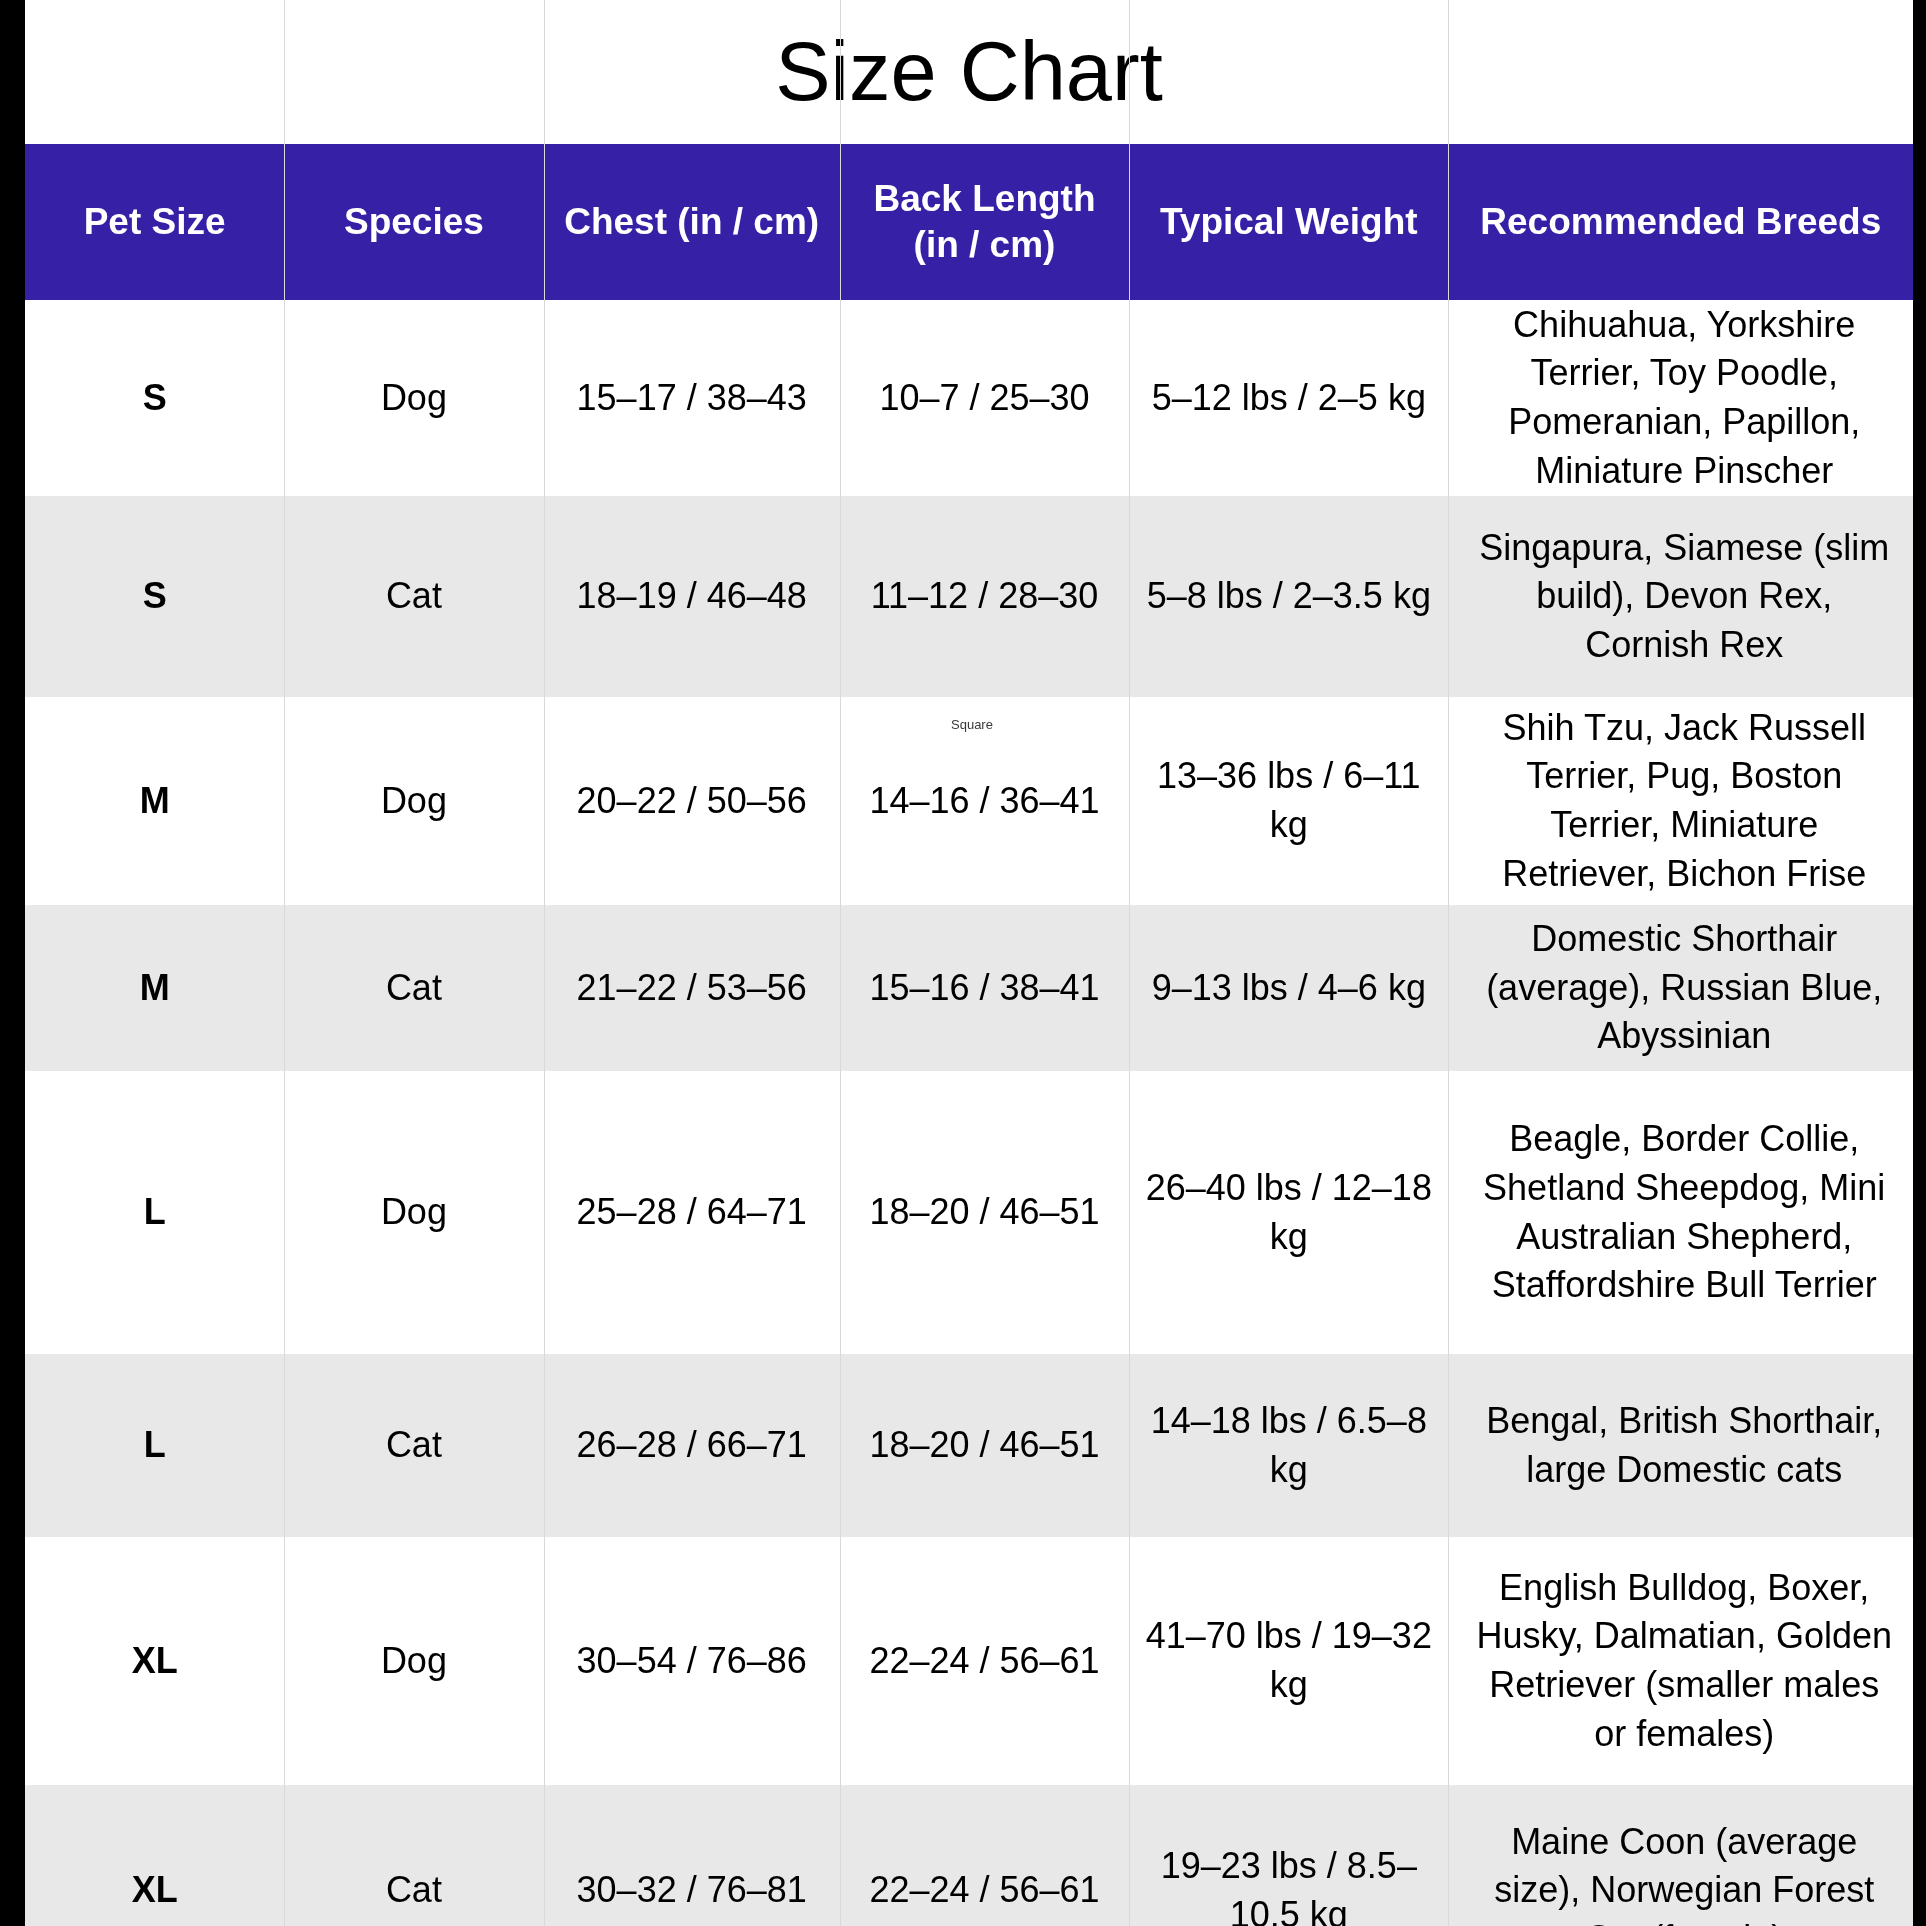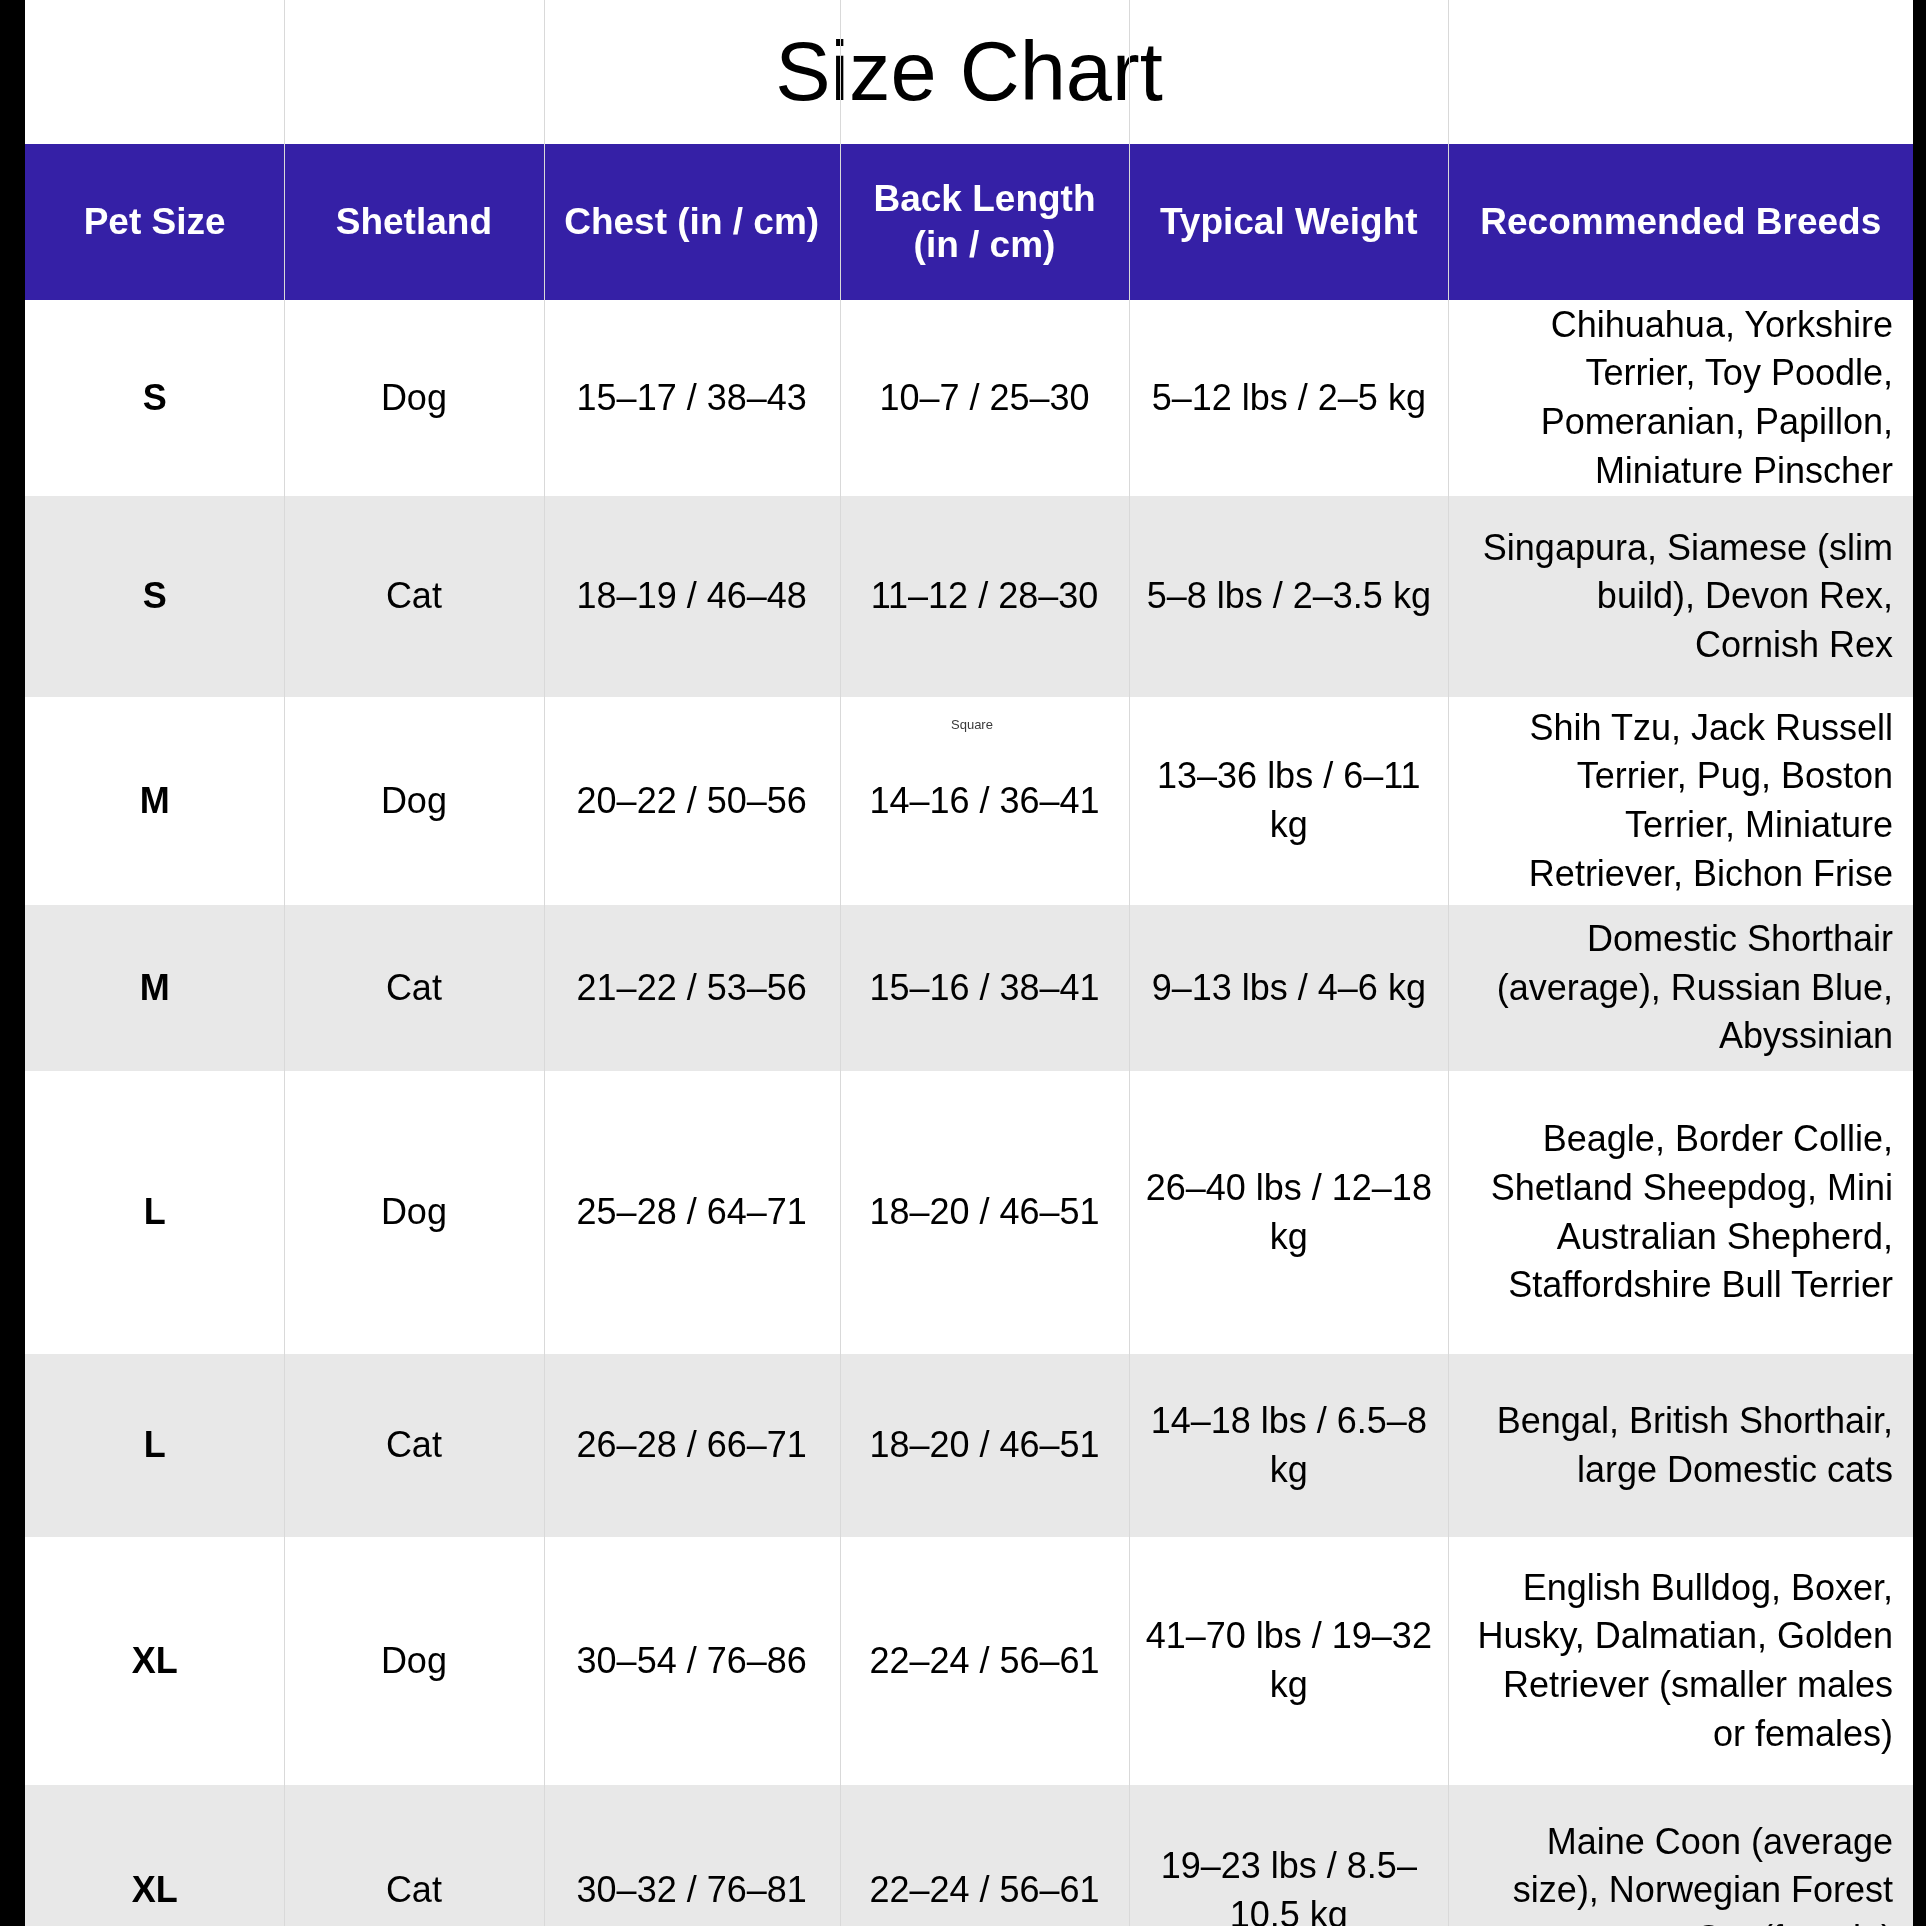--- a/index.html
+++ b/index.html
@@ -87,21 +87,21 @@
   tbody td {
     font-size: 36px;
     color: #000000;
     text-align: center;
     vertical-align: middle;
     line-height: 1.35;
     padding: 0 5px;
   }
   tbody td.col-size { font-weight: 700; }
   tbody td.col-breeds {
-    text-align: right;
+    text-align: center;
     padding-left: 27px;
     padding-right: 20px;
   }
   tbody tr:nth-child(even) { background: #e8e8e8; }
   tbody tr:nth-child(odd)  { background: #ffffff; }
 
   tbody tr:nth-child(1) { height: 196px; }
   tbody tr:nth-child(2) { height: 201px; }
   tbody tr:nth-child(3) { height: 208px; }
   tbody tr:nth-child(4) { height: 166px; }
@@ -145,21 +145,21 @@
         <col class="c-size">
           <col class="c-species">
           <col class="c-chest">
         <col class="c-back">
           <col class="c-weight">
           <col class="c-breeds">
       </colgroup>
       <thead>
         <tr>
           <th class="nowrap">Pet Size</th>
-          <th class="nowrap">Shetland</th>
+          <th class="nowrap">Species</th>
           <th class="nowrap">Chest (in / cm)</th>
           <th>Back Length (in / cm)</th>
           <th class="nowrap">Typical Weight</th>
           <th class="nowrap">Recommended Breeds</th>
         </tr>
       </thead>
       <tbody id="table-body">
           <tr>
             <td class="col-size">S</td>
             <td class="col-species">Dog</td>

